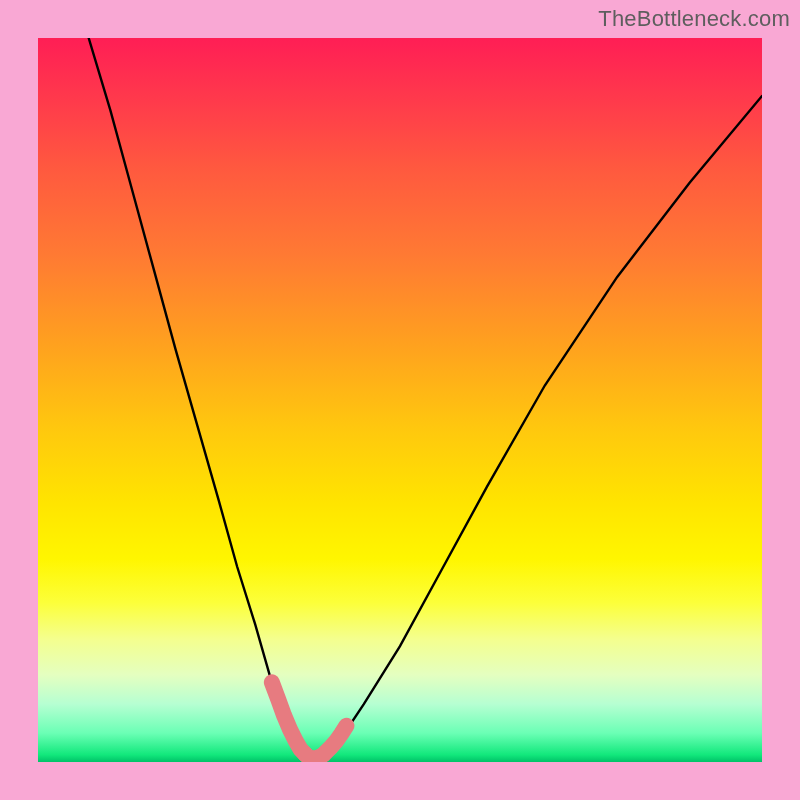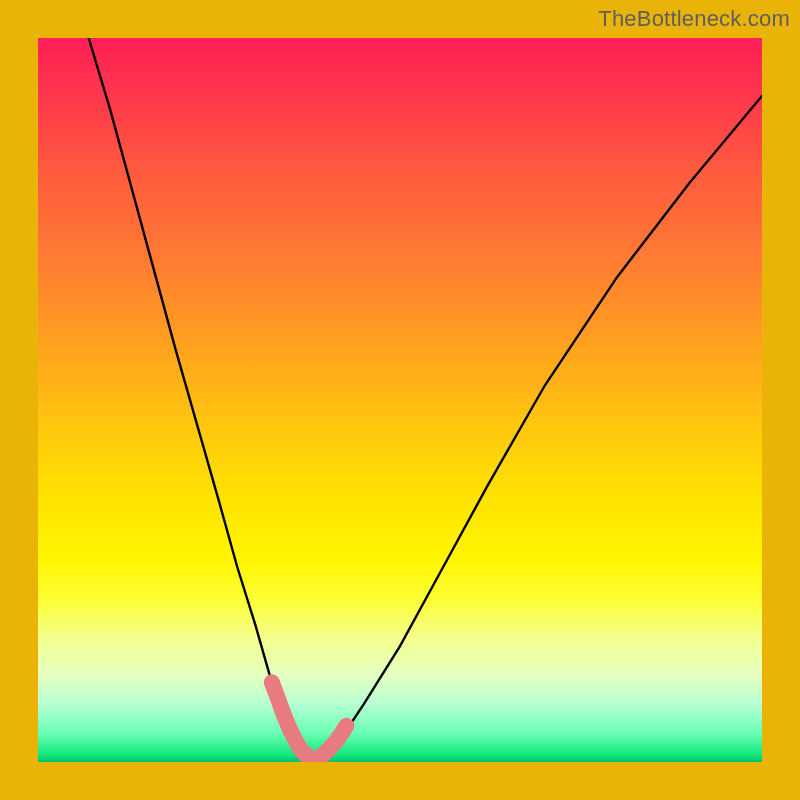--- a/index.html
+++ b/index.html
@@ -10,21 +10,21 @@
     overflow: hidden;
     background: #000;
     font-family: Arial, Helvetica, sans-serif;
   }
   .frame {
     position: absolute;
     left: 0;
     top: 0;
     width: 800px;
     height: 800px;
-    background: #eab308;
+    background: #f9a8d4;
   }
   .plot {
     position: absolute;
     left: 38px;
     top: 38px;
     width: 724px;
     height: 724px;
     
     background: linear-gradient(
       to bottom,

